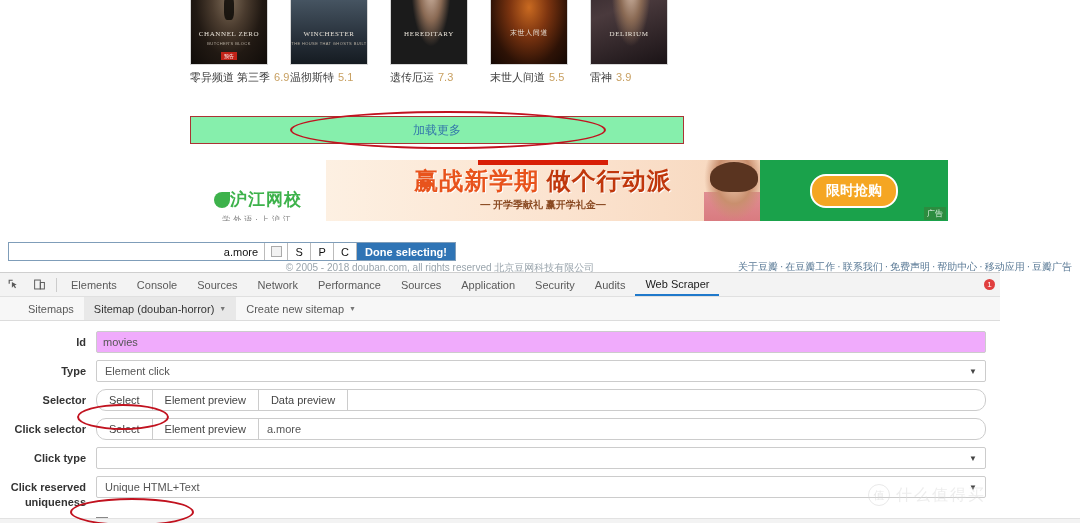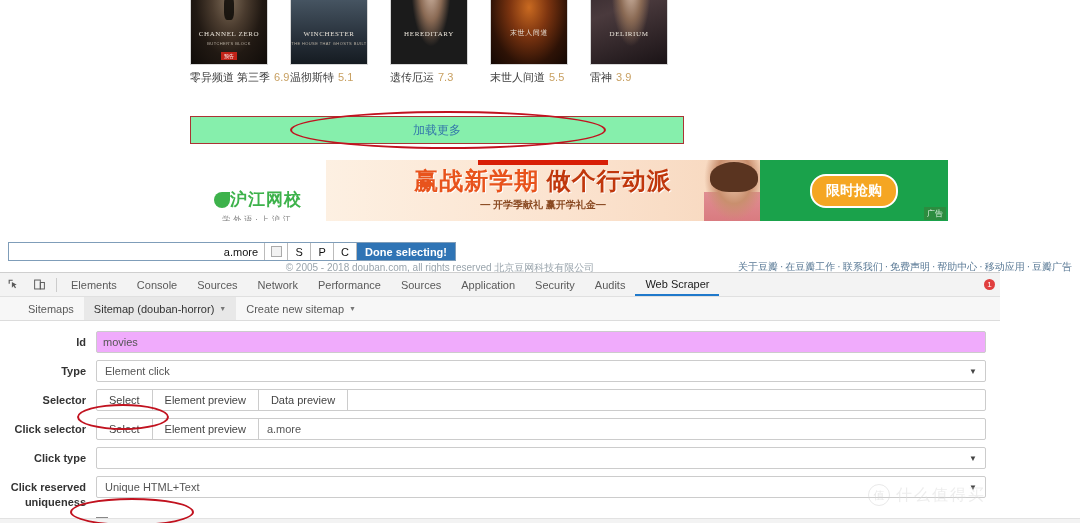--- a/index.html
+++ b/index.html
@@ -90,21 +90,21 @@
   .form{padding:10px 14px 0 0;}
   .frow{display:flex;align-items:flex-start;margin-bottom:7px;}
   .flabel{width:86px;text-align:right;padding-right:10px;font-size:11px;color:#333;font-weight:bold;line-height:22px;}
   .flabel.two{line-height:15px;padding-top:4px;}
   .fctl{flex:1;}
   .inp{height:22px;border:1px solid #ccc;border-radius:2px;background:#f0abfc;display:flex;align-items:center;
      padding:0 6px;font-size:11px;color:#555;box-sizing:border-box;}
   .sel-wrap{height:22px;border:1px solid #ccc;border-radius:2px;background:#fff;display:flex;align-items:center;
      padding:0 8px;font-size:11px;color:#555;box-sizing:border-box;position:relative;}
   .sel-wrap .arrow{position:absolute;right:8px;font-size:8px;color:#444;}
-  .group{height:22px;display:flex;border:1px solid #ccc;border-radius:2px;box-sizing:border-box;background:#fff;}
+  .group{height:22px;display:flex;border:1px solid #ccc;border-radius:10px;box-sizing:border-box;background:#fff;}
   .gbtn{padding:0 12px;display:flex;align-items:center;font-size:11px;color:#444;border-right:1px solid #ccc;}
   .gval{flex:1;display:flex;align-items:center;padding:0 8px;font-size:11px;color:#555;}
   .cbrow{display:flex;align-items:center;margin-left:96px;margin-top:4px;}
   .cbrow i{width:10px;height:10px;border:1px solid #888;background:#e6e6e6;display:inline-block;position:relative;margin-right:6px;}
   .cbrow i:after{content:"";position:absolute;left:2px;top:0px;width:4px;height:7px;border:solid #333;border-width:0 1.6px 1.6px 0;transform:rotate(40deg);}
   .cbrow span{font-size:11px;color:#333;}
 
   
   .ellipse{position:absolute;border:2px solid #c1121f;border-radius:50%;pointer-events:none;}
 

